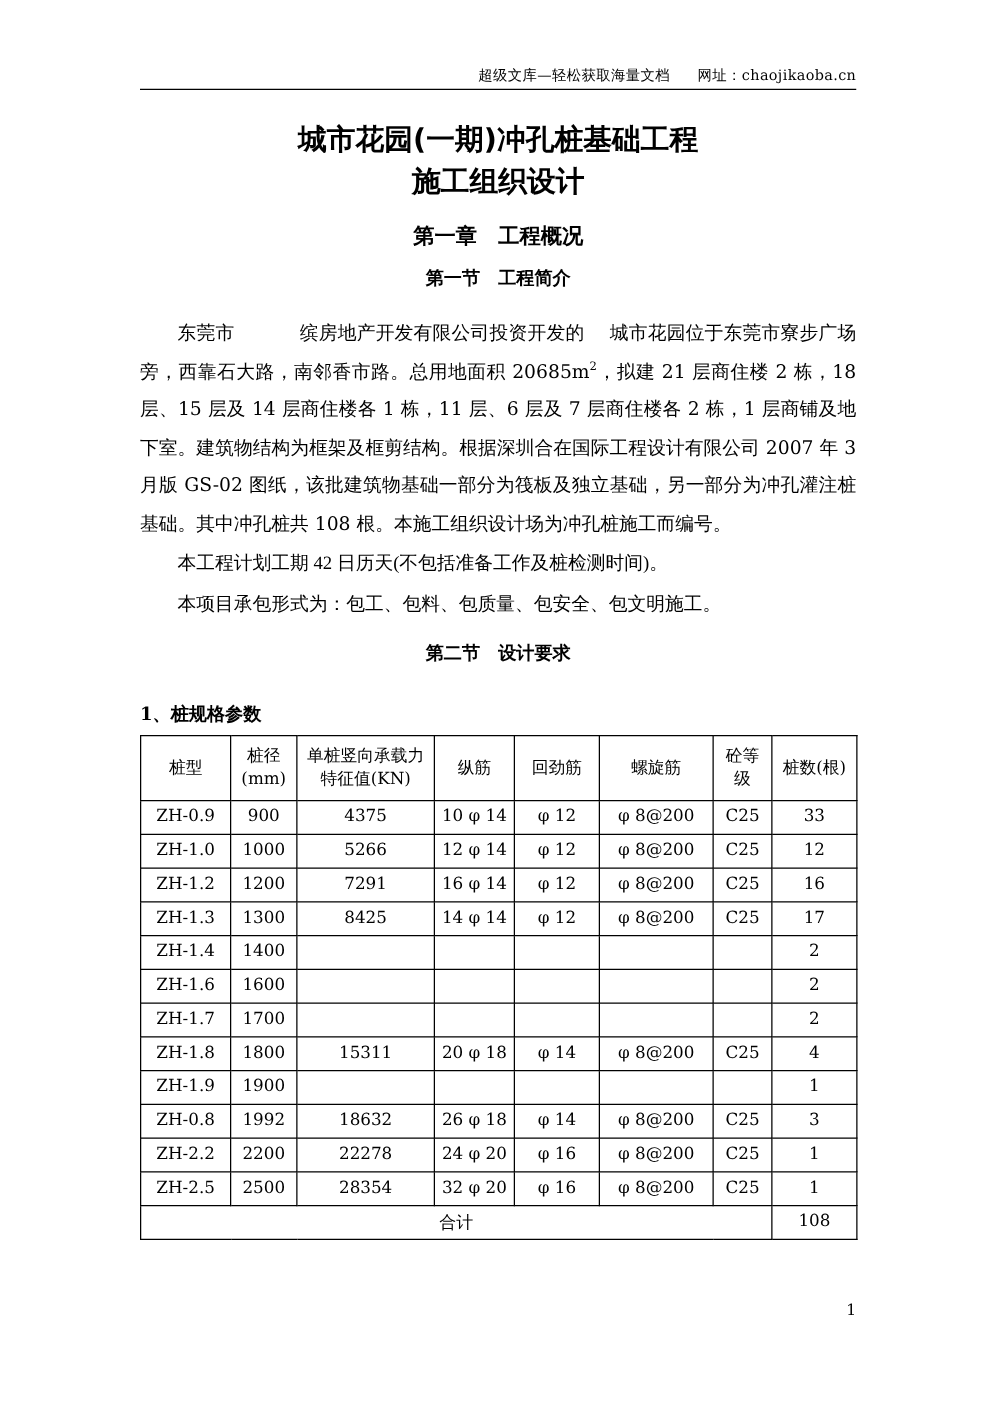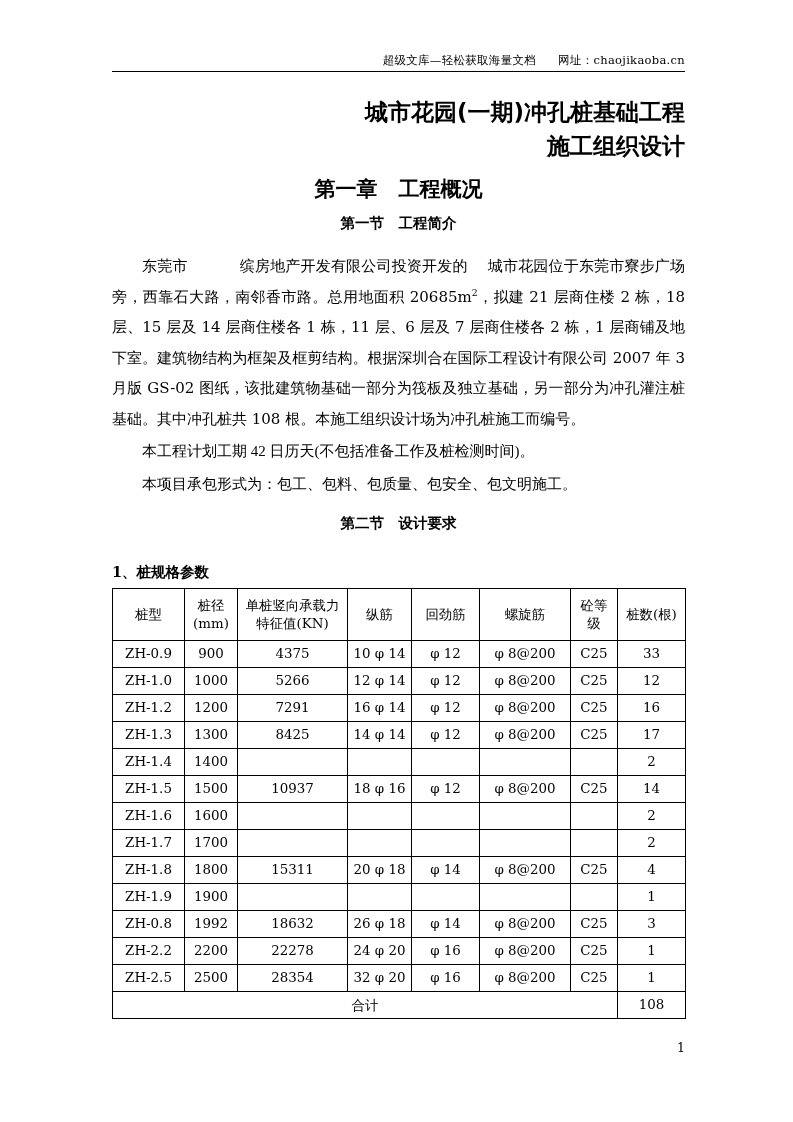--- a/index.html
+++ b/index.html
@@ -42,31 +42,31 @@
     font-family: "DejaVu Serif", "Liberation Serif", serif;
   }
   
   .content {
     position: absolute;
     left: 112px;
     top: 95px;
     width: 573px;
   }
   .doc-title {
-    text-align: right;
+    text-align: center;
     font-size: 23px;
     font-weight: bold;
     line-height: 34px;
     font-family: "DejaVu Sans", "Liberation Sans", sans-serif;
     letter-spacing: 0px;
   }
   .doc-title .l2 { display: block; }
   .chapter-head {
     text-align: center;
-    font-size: 21px;
+    font-size: 17px;
     font-weight: bold;
     font-family: "DejaVu Sans", "Liberation Sans", sans-serif;
     margin-top: 14px;
     line-height: 24px;
   }
   .section-head {
     text-align: center;
     font-size: 14.5px;
     font-weight: bold;
     font-family: "DejaVu Sans", "Liberation Sans", sans-serif;
@@ -232,30 +232,20 @@
             <td>ZH-1.4</td>
             <td>1400</td>
             <td></td>
             <td></td>
             <td></td>
             <td></td>
             <td></td>
             <td>2</td>
           </tr>
           <tr>
-            <td>ZH-1.5</td>
-            <td>1500</td>
-            <td>10937</td>
-            <td>18 φ 16</td>
-            <td>φ 12</td>
-            <td>φ 8@200</td>
-            <td>C25</td>
-            <td>14</td>
-          </tr>
-          <tr>
             <td>ZH-1.6</td>
             <td>1600</td>
             <td></td>
             <td></td>
             <td></td>
             <td></td>
             <td></td>
             <td>2</td>
           </tr>
           <tr>

